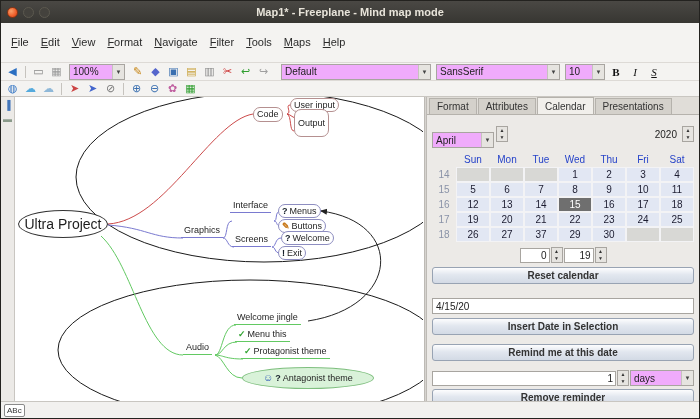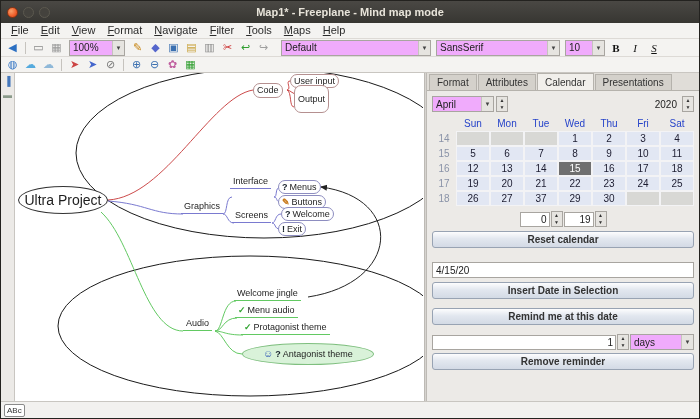--- a/index.html
+++ b/index.html
@@ -9,21 +9,21 @@
   
   .titlebar { flex:0 0 22px; background:linear-gradient(#4a4844,#373632); display:flex; align-items:center; position:relative; }
   .winbtns { display:flex; gap:5px; padding-left:6px; z-index:2; }
   .wbtn { width:11px; height:11px; border-radius:50%; }
   .wbtn.close { background:radial-gradient(circle at 35% 35%, #f8a06a, #ef5e2a 60%, #c9441a); border:1px solid #8c3312; }
   .wbtn.min, .wbtn.max { background:#44423d; border:1px solid #5c594f; }
   .title { position:absolute; left:0; right:0; text-align:center; color:#e8e4da; font-size:11px; font-weight:bold; }
 
   
   .menubar { flex:0 0 16px; display:flex; align-items:center; background:#f4f3f1; border-bottom:1px solid #dddad6; font-size:11px; color:#2b2b2b; padding-left:4px; }
-  .menu-item { padding:0 6px; line-height:15px; }
+  .menu-item { padding:12px 6px; line-height:15px; }
 
   
   .toolbar1 { flex:0 0 18px; display:flex; align-items:center; gap:1px; padding:0 3px; background:#f4f3f1; border-bottom:1px solid #dddad6; }
   .toolbar2 { flex:0 0 16px; display:flex; align-items:center; gap:1px; padding:0 3px; background:#f4f3f1; border-bottom:1px solid #c9c6c1; }
   .tbicon { width:17px; height:15px; display:inline-flex; align-items:center; justify-content:center; font-size:11px; line-height:1; }
   .tbsep { width:1px; height:12px; background:#c6c3be; margin:0 3px; }
   .combo { display:inline-flex; align-items:center; height:16px; background:#f0abfc; border:1px solid #a8a5a0; font-size:10px; padding-left:3px; color:#222; }
   .combo-arrow { width:12px; align-self:stretch; display:flex; align-items:center; justify-content:center; background:#e6e4e0; border-left:1px solid #c6c3be; font-size:6px; color:#444; margin-left:auto; }
   .combo.zoom { width:56px; margin:0 3px; }
   .combo.style { width:150px; margin-left:8px; }
@@ -72,21 +72,21 @@
   .n-protag { left:226px; top:249px; height:13px; }
   .n-antag { left:227px; top:270px; width:132px; height:22px; border-radius:50%; background:#d9f2d9; border:1px solid #7fbf7f; justify-content:center; }
 
   
   .panel { flex:0 0 272px; background:#eceae7; display:flex; flex-direction:column; font-size:10px; }
   .tabs { flex:0 0 18px; display:flex; align-items:flex-end; background:#e0ddd8; border-bottom:1px solid #b5b2ac; padding-left:2px; gap:1px; }
   .tab { padding:2px 7px; font-size:10px; background:#d4d1cb; border:1px solid #b5b2ac; border-bottom:none; color:#333; }
   .tab.active { background:#f1efeb; padding-top:3px; }
   .panel-body { flex:1; padding:5px 5px; display:flex; flex-direction:column; }
   .cal-head { display:flex; align-items:center; gap:2px; margin-bottom:4px; }
-  .combo.month { width:62px; }
+  .combo.month { width:62px;margin-top:12px; }
   .flexgap { flex:1; }
   .year { padding:0 3px; color:#222; }
   .spinner { width:12px; height:16px; display:inline-flex; flex-direction:column; border:1px solid #a8a5a0; background:#e6e4e0; }
   .spinner span { flex:1; font-size:5px; line-height:7px; text-align:center; color:#333; }
   .cal-grid { display:grid; grid-template-columns:24px repeat(7,34px); grid-auto-rows:15px; }
   .ccell { display:flex; align-items:center; justify-content:center; font-size:10px; }
   .dayhead { color:#2643c9; }
   .weeknum { color:#8a93a8; }
   .day { background:#e2e7f3; border:1px solid #f3f3f5; color:#1c1c30; }
   .day.selected { background:#6f6f6f; color:#fff; }
@@ -251,21 +251,21 @@
       </div>
       <div class="node bubble b-blue n-exit">
         <span class="nicon ic-ex">!</span>
         <span>Exit</span>
       </div>
 
       <div class="node fork-green n-audio">Audio</div>
       <div class="node fork-green n-wjingle">Welcome jingle</div>
       <div class="node fork-green n-maudio">
         <span class="nicon ic-check">✓</span>
-        <span>Menu audio</span>
+        <span>Menu this</span>
       </div>
       <div class="node fork-green n-protag">
         <span class="nicon ic-check">✓</span>
         <span>Protagonist theme</span>
       </div>
       <div class="node n-antag">
         <span class="nicon ic-smiley">☺</span>
         <span class="nicon ic-q">?</span>
         <span>Antagonist theme</span>
       </div>

